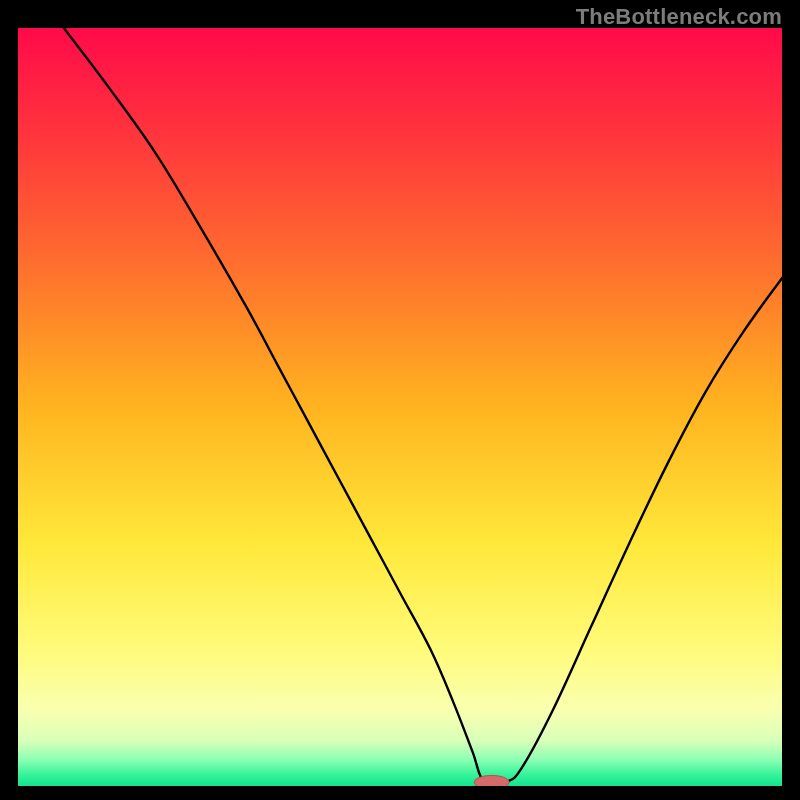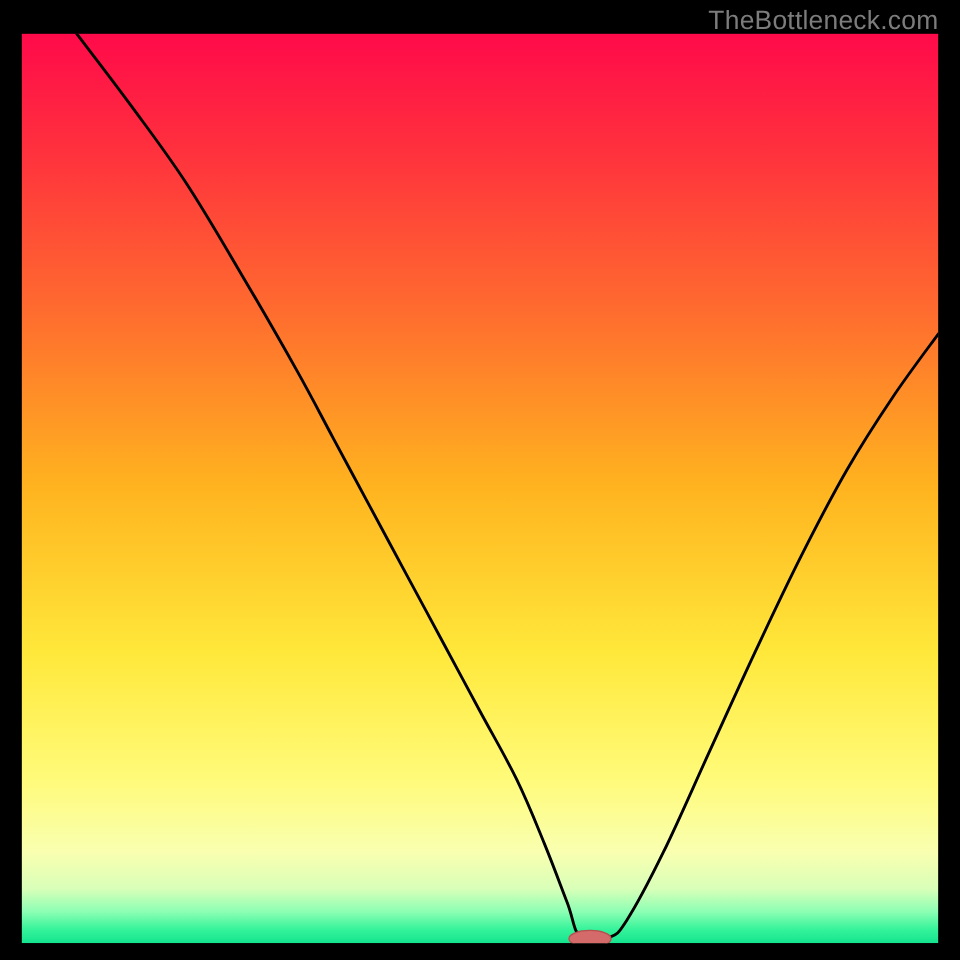--- a/index.html
+++ b/index.html
@@ -24,21 +24,21 @@
     top: 28px;
     width: 764px;
     height: 758px;
   }
   .watermark {
     position: absolute;
     top: 4px;
     right: 18px;
     font-family: Arial, Helvetica, sans-serif;
     font-size: 22px;
-    font-weight: 400;
+    font-weight: 700;
     color: #7c7c7c;
     letter-spacing: 0.2px;
     text-align: right;
   }
   svg { display: block; }
 </style>
 </head>
 <body>
 
 <div class="frame">

